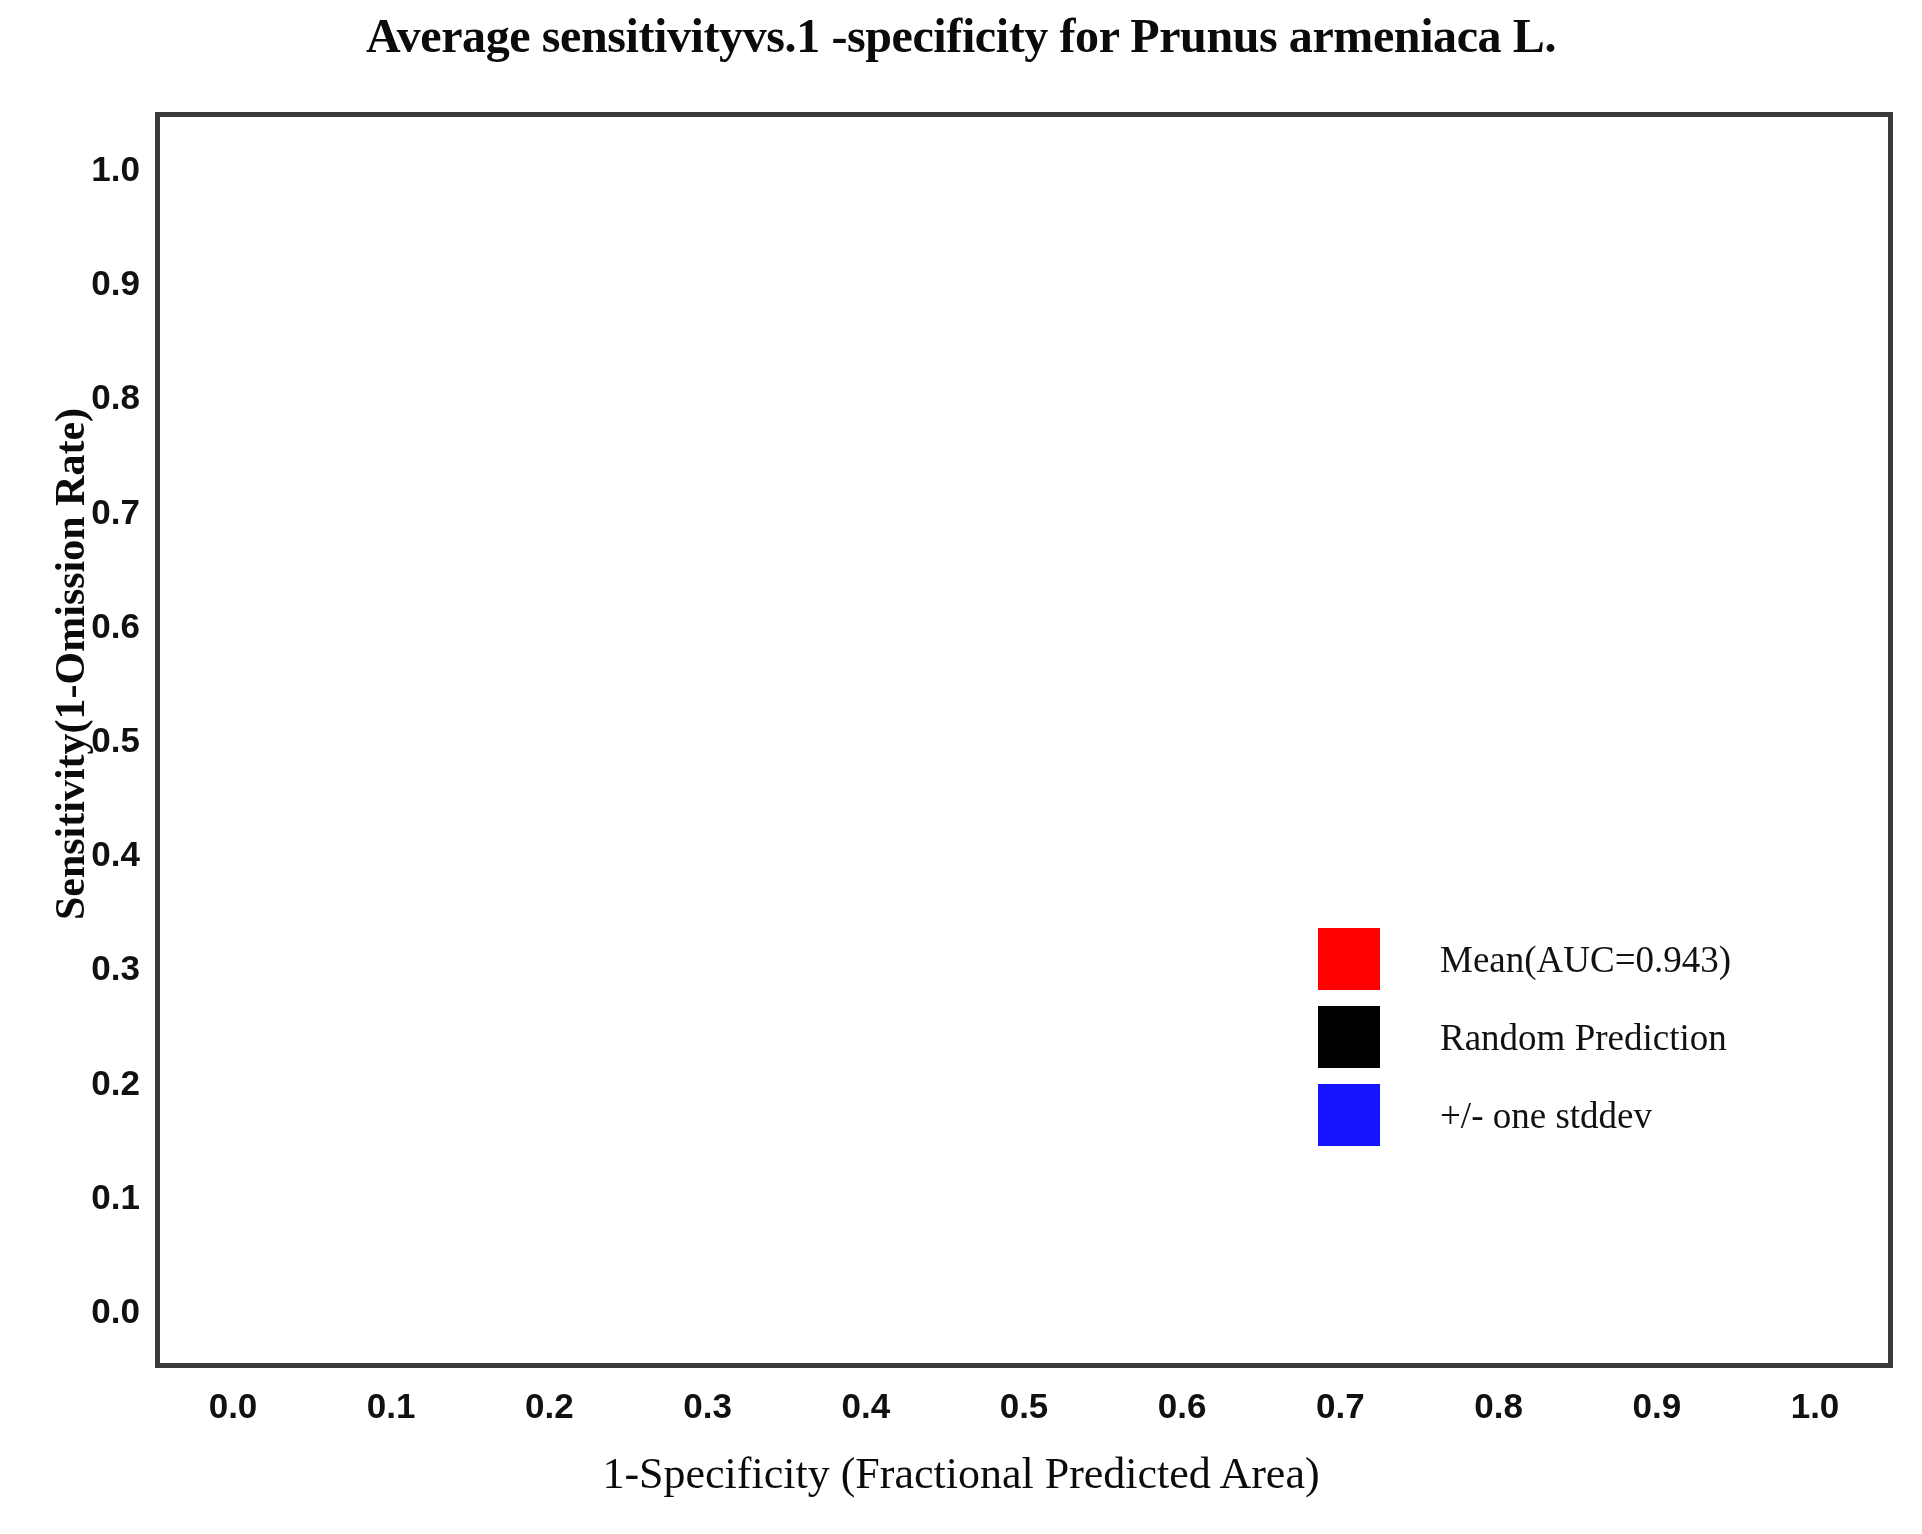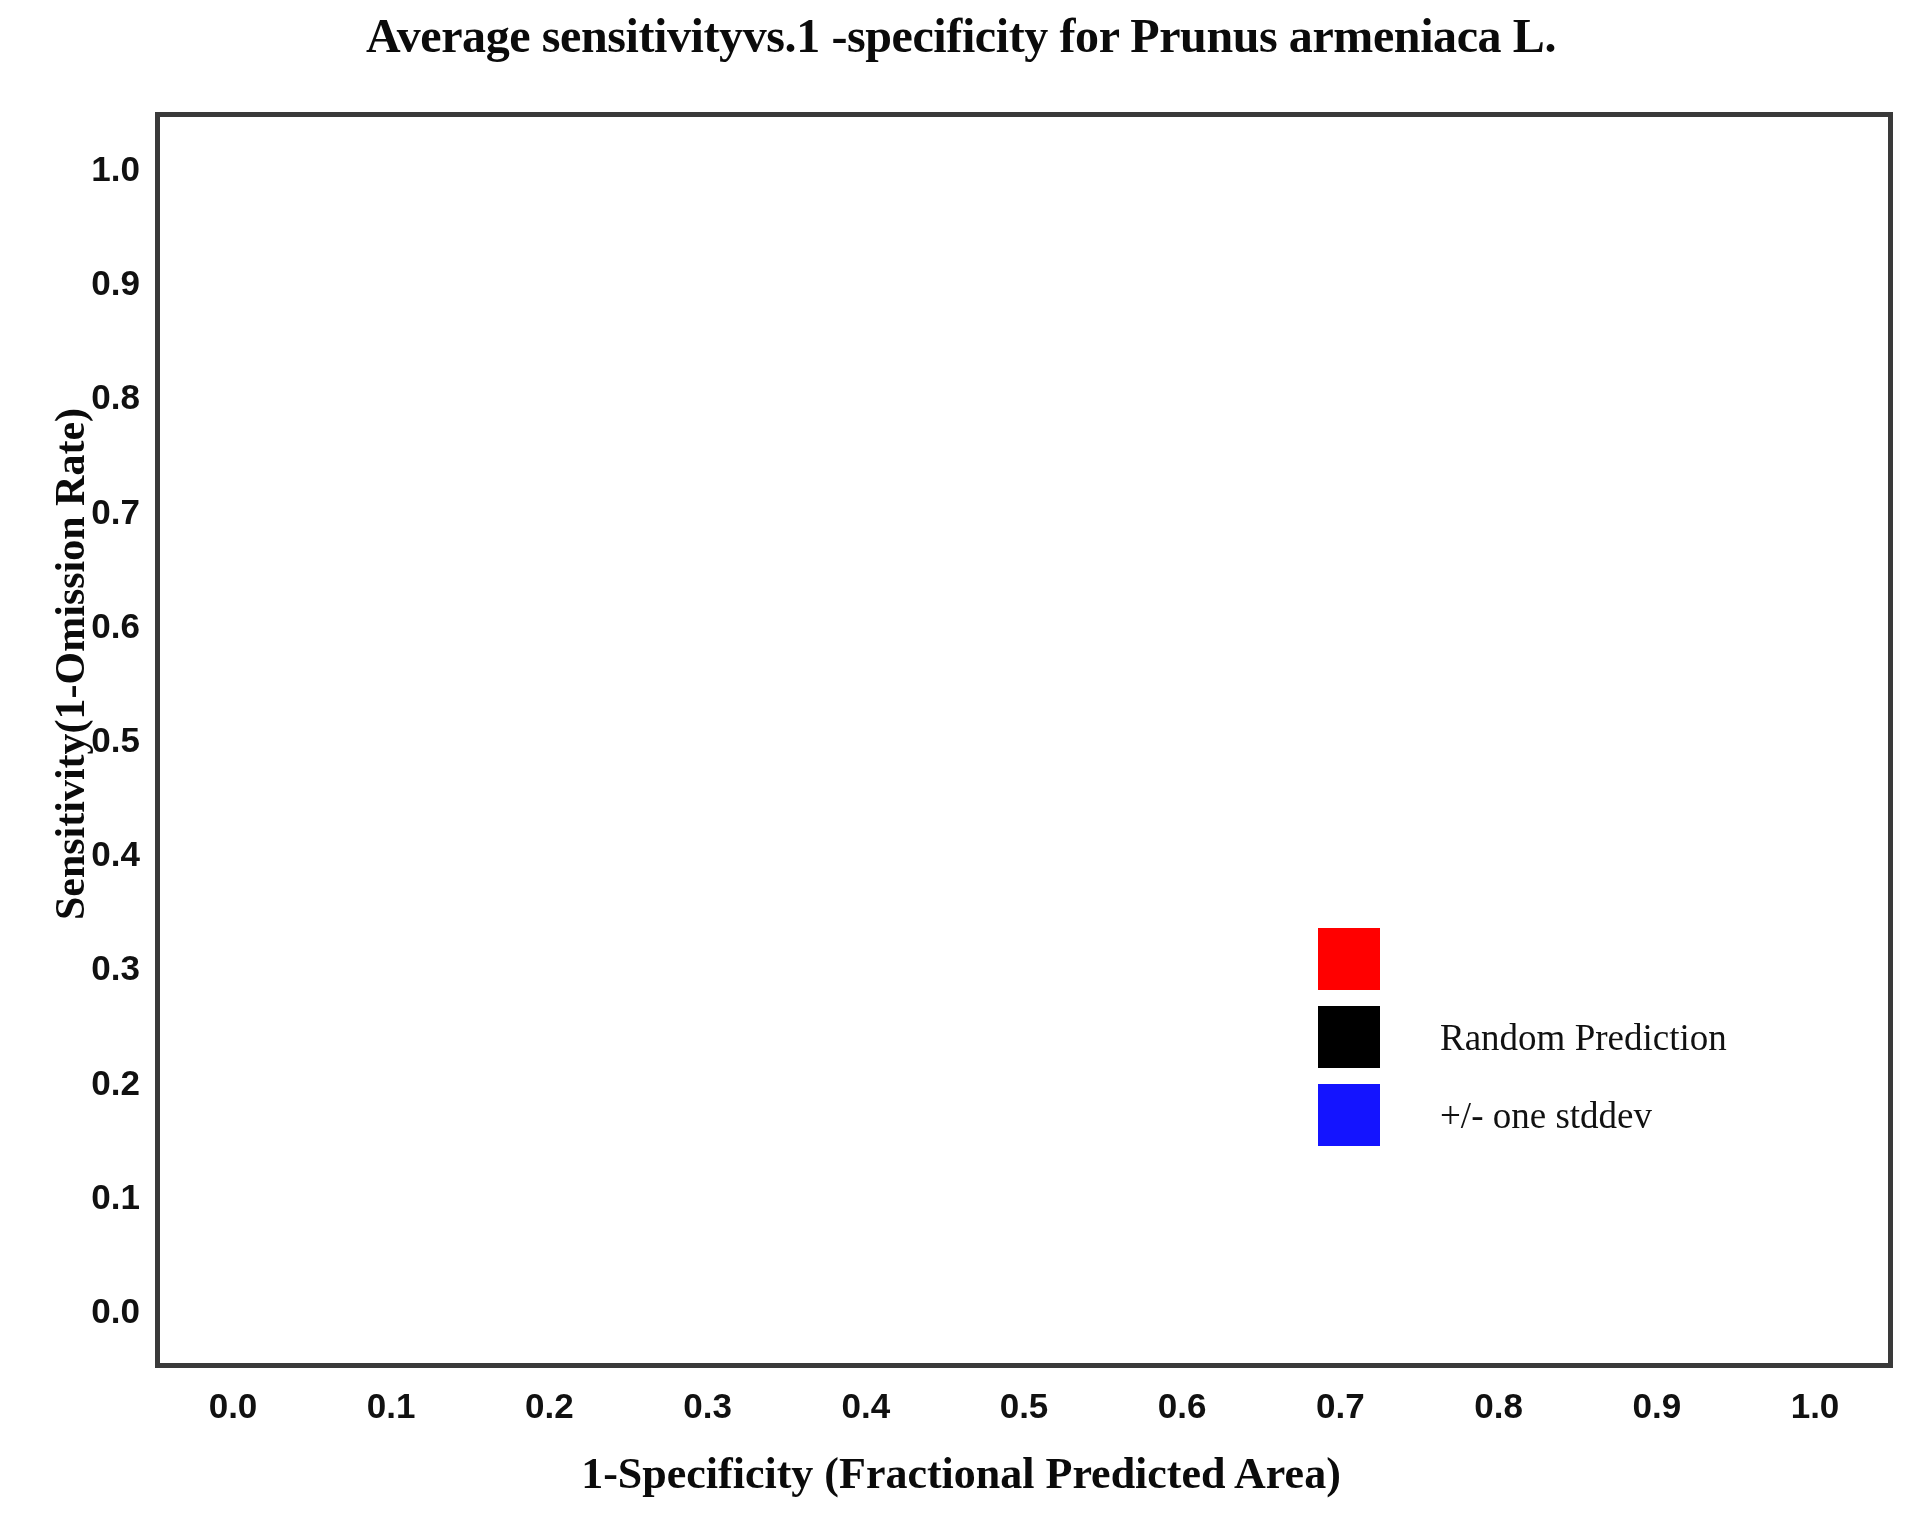--- a/index.html
+++ b/index.html
@@ -14,21 +14,21 @@
 
   #ylabel{
     position:absolute;left:-340px;top:640px;width:820px;text-align:center;
     transform:rotate(-90deg);transform-origin:center center;
     font-family:"Liberation Serif",serif;font-weight:bold;font-size:42px;color:#0b0b0b;
     white-space:nowrap;
   }
 
   #xlabel{
     position:absolute;left:0;top:1448px;width:1922px;text-align:center;
-    font-family:"Liberation Serif",serif;font-weight:bold;font-size:44px;color:#0b0b0b;
+    font-family:"Liberation Serif",serif;font-weight:normal;font-size:44px;color:#0b0b0b;
     white-space:nowrap;
   }
 
   #plot-area{
     position:absolute;left:155px;top:112px;width:1738px;height:1256px;
   }
   #plot-frame{
     position:absolute;inset:0;border:5px solid #3a3a3a;box-sizing:border-box;
     background:#ffffff;
   }
@@ -168,20 +168,21 @@
       <div class="xtick-label" style="left: 1283.6px;">0.8</div>
       <div class="xtick-label" style="left: 1441.8px;">0.9</div>
       <div class="xtick-label" style="left: 1600px;">1.0</div>
     </div>
 
   <div id="xlabel">1-Specificity (Fractional Predicted Area)</div>
 
   <div id="legend">
       <div class="legend-row">
         <div class="legend-swatch" style="background: rgb(255, 0, 0);"></div>
+        <div class="legend-text">Mean(AUC=0.943)</div>
       </div>
       <div class="legend-row">
         <div class="legend-swatch" style="background: rgb(0, 0, 0);"></div>
         <div class="legend-text">Random Prediction</div>
       </div>
       <div class="legend-row">
         <div class="legend-swatch" style="background: rgb(20, 20, 255);"></div>
         <div class="legend-text">+/-  one stddev</div>
       </div>
     </div>

